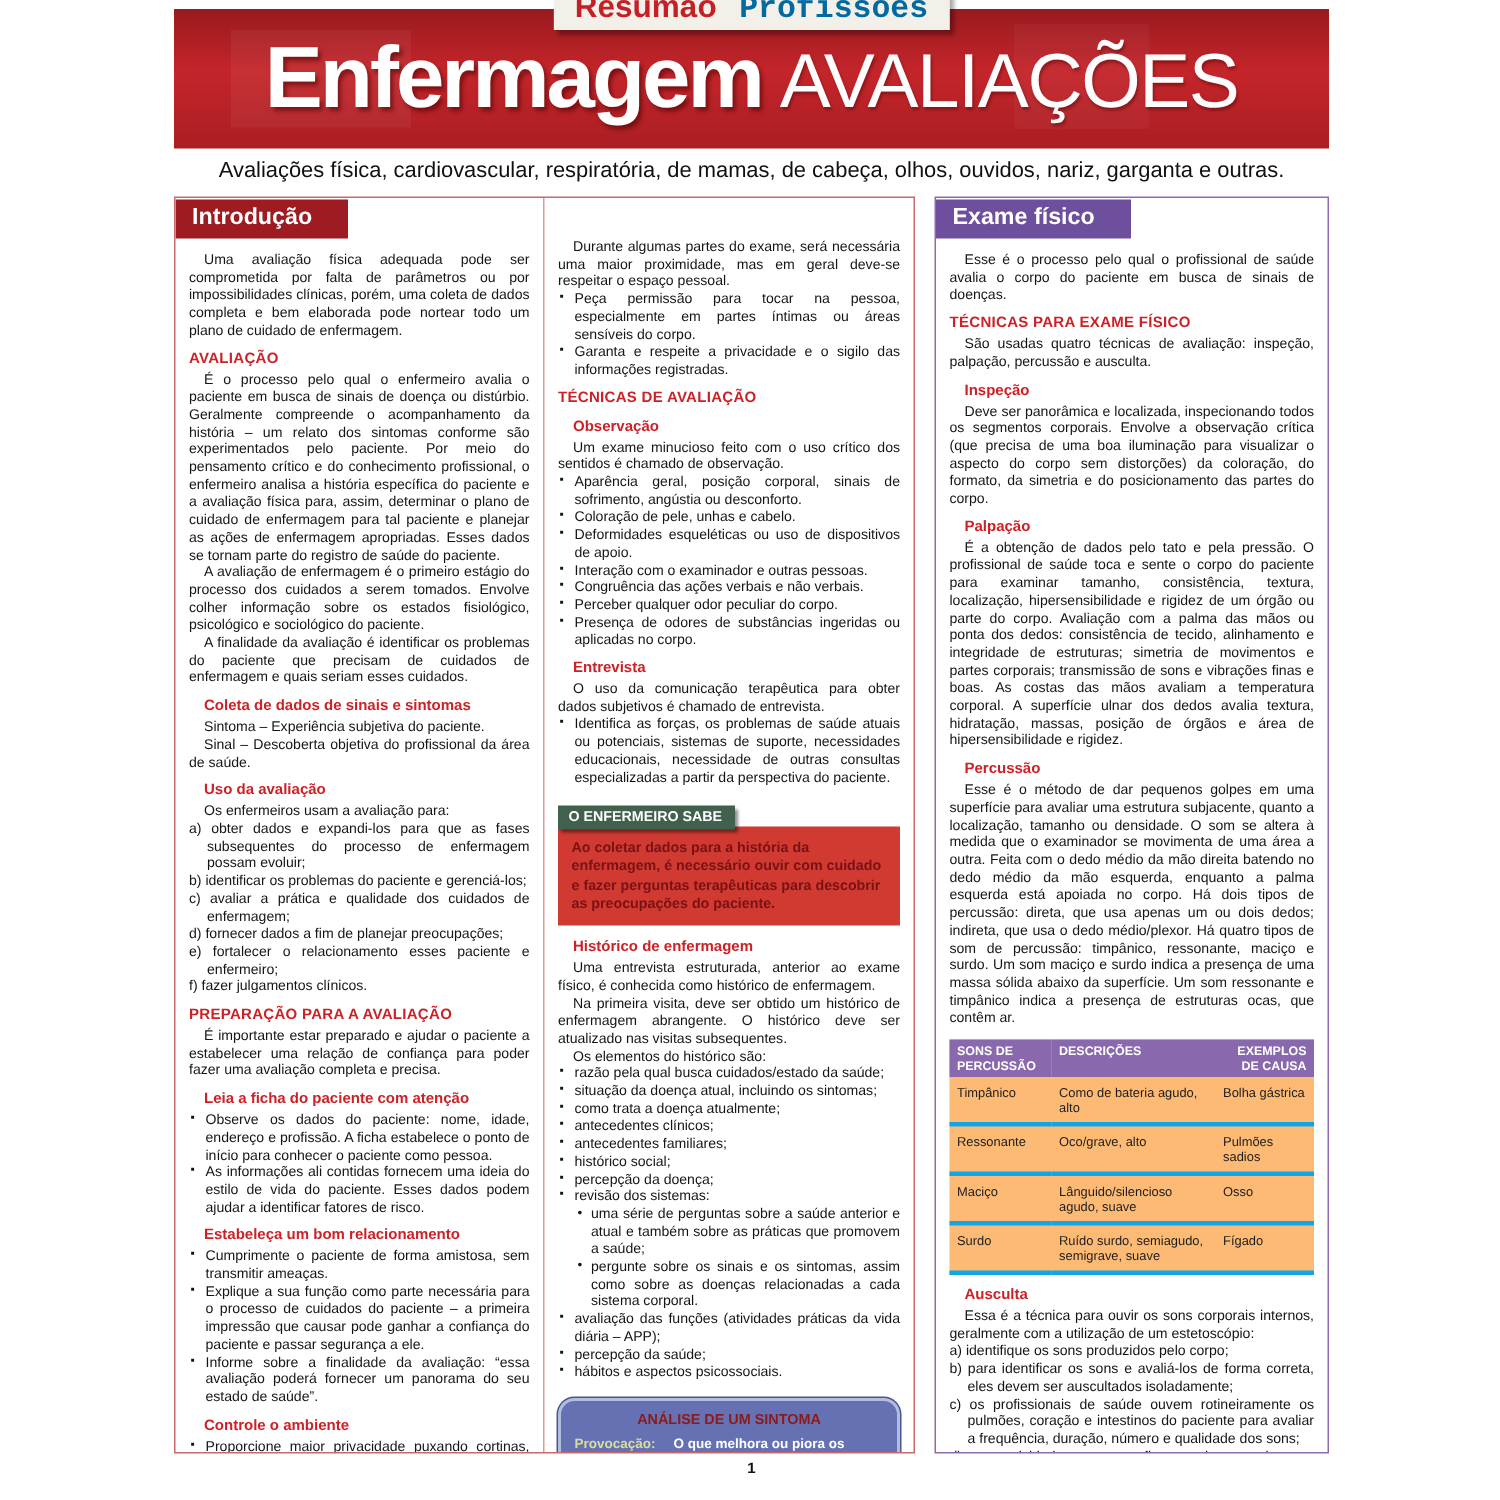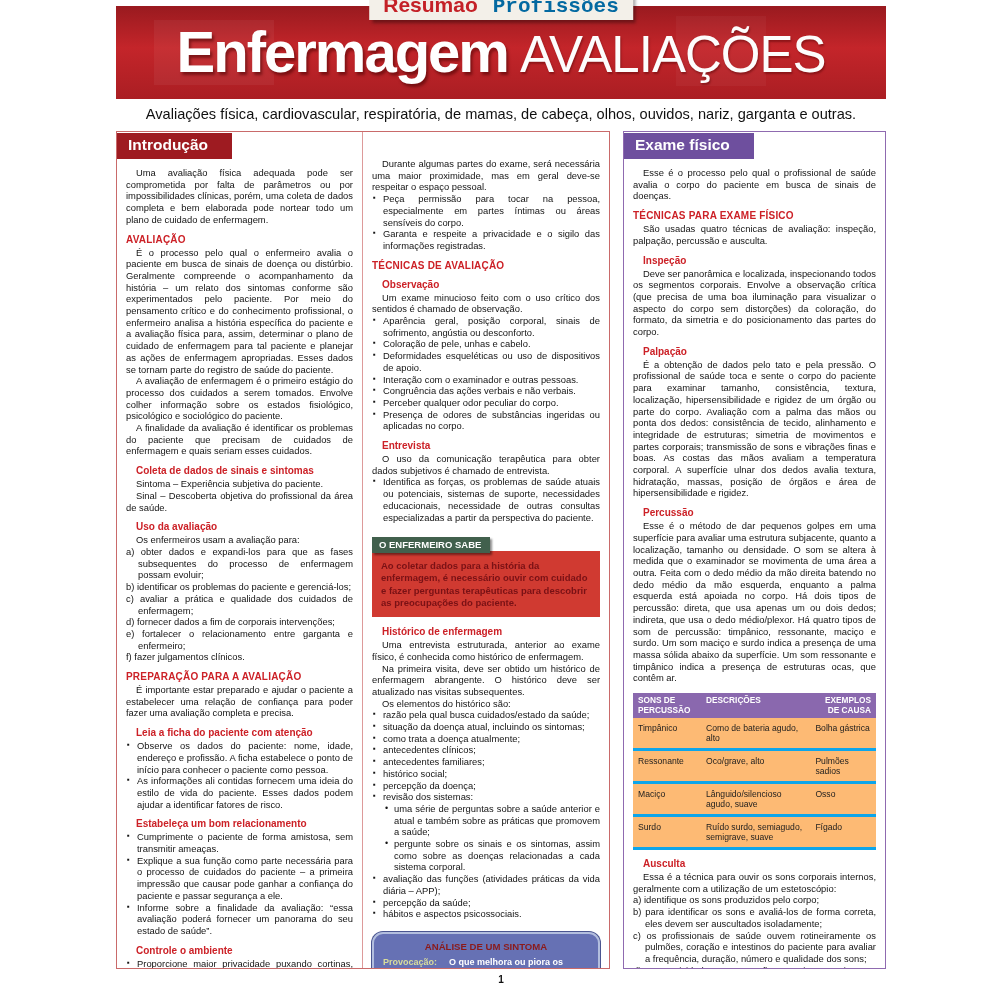--- a/index.html
+++ b/index.html
@@ -80,22 +80,22 @@
         <div class="p">A avaliação de enfermagem é o primeiro estágio do processo dos cuidados a serem tomados. Envolve colher informação sobre os estados fisiológico, psicológico e sociológico do paciente.</div>
         <div class="p">A finalidade da avaliação é identificar os problemas do paciente que precisam de cuidados de enfermagem e quais seriam esses cuidados.</div>
         <div class="hB">Coleta de dados de sinais e sintomas</div>
         <div class="p">Sintoma – Experiência subjetiva do paciente.</div>
         <div class="p">Sinal – Descoberta objetiva do profissional da área de saúde.</div>
         <div class="hB">Uso da avaliação</div>
         <div class="p">Os enfermeiros usam a avaliação para:</div>
         <div class="ai">a) obter dados e expandi-los para que as fases subsequentes do processo de enfermagem possam evoluir;</div>
         <div class="ai">b) identificar os problemas do paciente e gerenciá-los;</div>
         <div class="ai">c) avaliar a prática e qualidade dos cuidados de enfermagem;</div>
-        <div class="ai">d) fornecer dados a fim de corporais intervenções;</div>
-        <div class="ai">e) fortalecer o relacionamento entre garganta e enfermeiro;</div>
+        <div class="ai">d) fornecer dados a fim de planejar preocupações;</div>
+        <div class="ai">e) fortalecer o relacionamento esses paciente e enfermeiro;</div>
         <div class="ai">f) fazer julgamentos clínicos.</div>
         <div class="hA">PREPARAÇÃO PARA A AVALIAÇÃO</div>
         <div class="p">É importante estar preparado e ajudar o paciente a estabelecer uma relação de confiança para poder fazer uma avaliação completa e precisa.</div>
         <div class="hB">Leia a ficha do paciente com atenção</div>
         <div class="bi">Observe os dados do paciente: nome, idade, endereço e profissão. A ficha estabelece o ponto de início para conhecer o paciente como pessoa.</div>
         <div class="bi">As informações ali contidas fornecem uma ideia do estilo de vida do paciente. Esses dados podem ajudar a identificar fatores de risco.</div>
         <div class="hB">Estabeleça um bom relacionamento</div>
         <div class="bi">Cumprimente o paciente de forma amistosa, sem transmitir ameaças.</div>
         <div class="bi">Explique a sua função como parte necessária para o processo de cuidados do paciente – a primeira impressão que causar pode ganhar a confiança do paciente e passar segurança a ele.</div>
         <div class="bi">Informe sobre a finalidade da avaliação: “essa avaliação poderá fornecer um panorama do seu estado de saúde”.</div>

